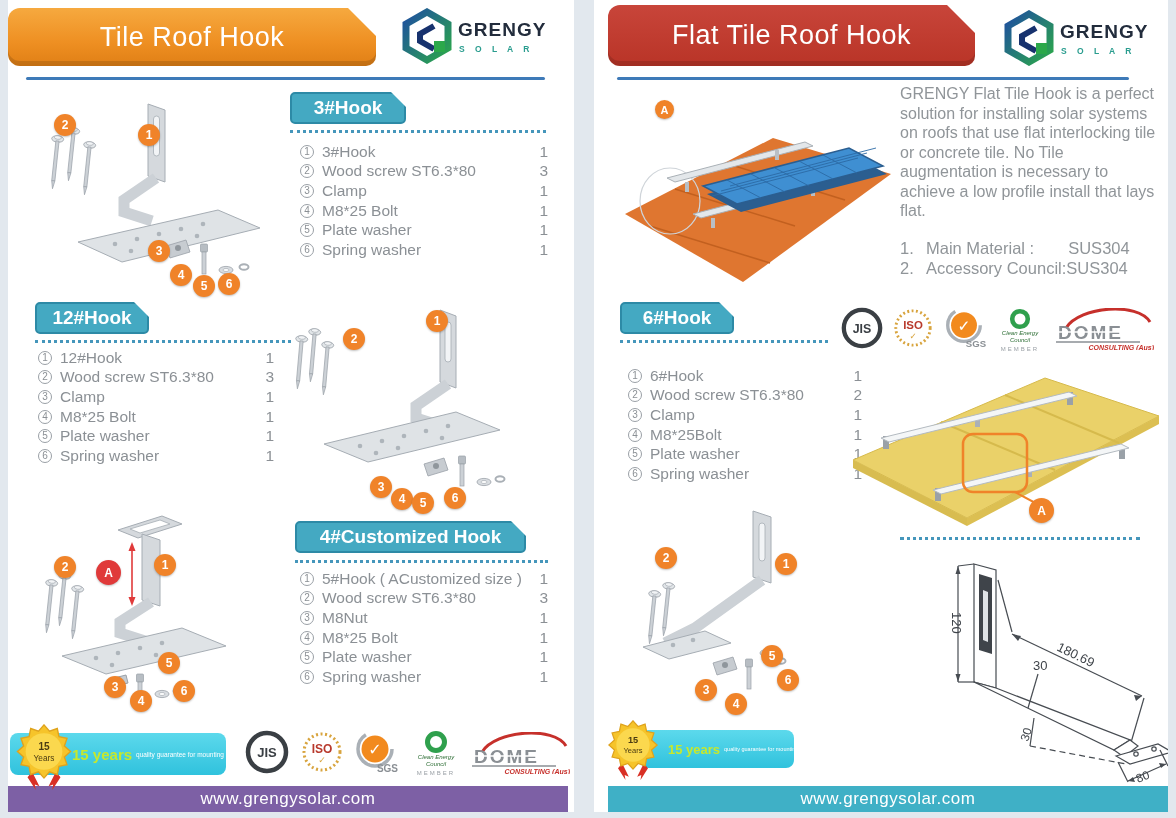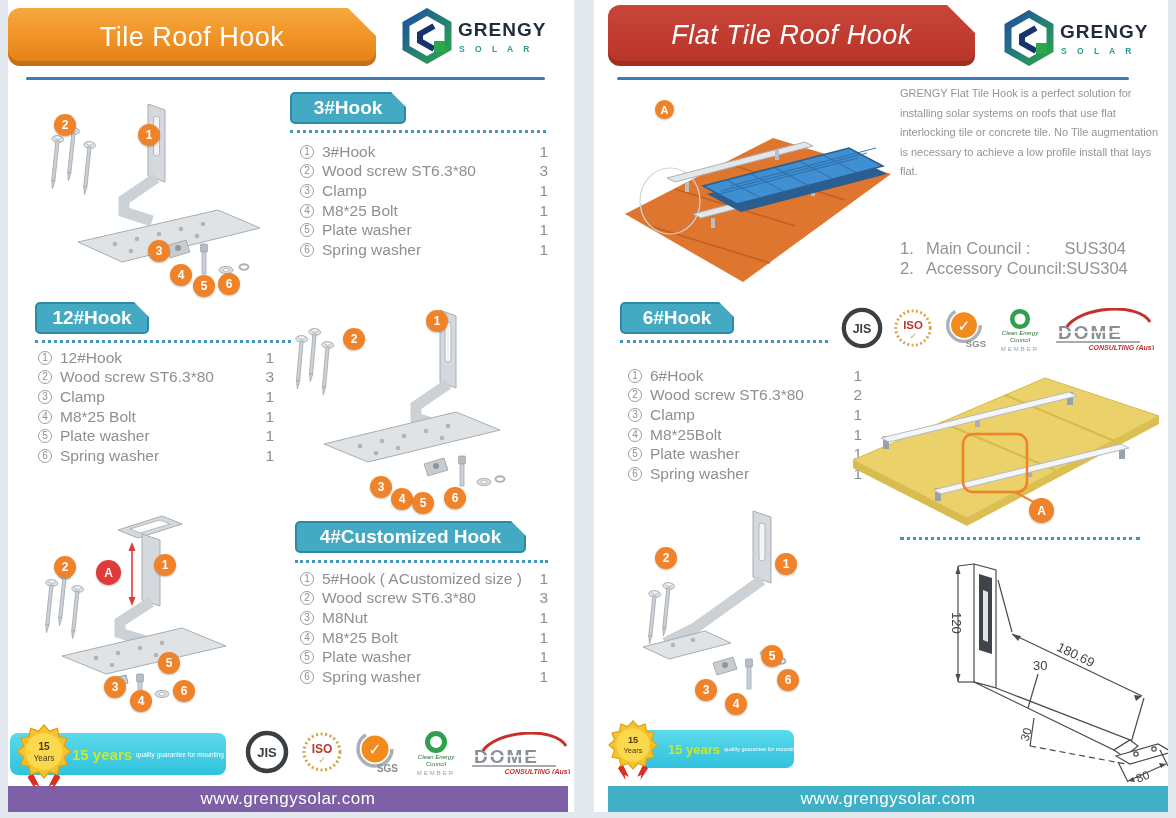--- a/index.html
+++ b/index.html
@@ -12,21 +12,21 @@
   .panel{position:absolute;top:0;height:812px;background:#fff;}
   #left-panel{left:8px;width:560px;}
   #right-panel{left:600px;width:568px;}
 
   .banner{position:absolute;color:#fff;font-size:27px;letter-spacing:.5px;
     display:flex;align-items:center;justify-content:center;
     border-radius:12px 4px 10px 12px;box-shadow:inset 0 -5px 0 rgba(0,0,0,.13);}
   .banner::after{content:"";position:absolute;top:0;right:0;width:0;height:0;
     border-top:28px solid #fff;border-left:28px solid transparent;}
   .banner.orange{background:linear-gradient(180deg,#f6a93f 0%,#ee8f22 60%,#e07f15 100%);align-items:center;}
-  .banner.red{background:linear-gradient(180deg,#c8453a 0%,#b93427 100%);font-style:italic;}
+  .banner.red{background:linear-gradient(180deg,#c8453a 0%,#b93427 100%);}
 
   .rule{position:absolute;height:3px;background:#3e7ab8;border-radius:2px;}
 
   .logo{position:absolute;}
 
   .hbadge{position:absolute;background:#44a9c2;border:2px solid #2d8aa6;
     color:#fff;font-size:19px;font-weight:bold;display:flex;align-items:center;
     justify-content:center;border-radius:5px 3px 5px 5px;box-sizing:border-box;}
   .hbadge::after{content:"";position:absolute;top:-2px;right:-2px;width:0;height:0;
     border-top:15px solid #fff;border-left:15px solid transparent;}
@@ -40,21 +40,21 @@
   .plabel{flex:1;white-space:nowrap;}
   .pqty{width:20px;text-align:right;}
 
   .illus{position:absolute;}
   .pm{position:absolute;width:22px;height:22px;background:#f08329;border-radius:50%;
     color:#fff;font-size:12px;font-weight:bold;display:flex;align-items:center;
     justify-content:center;box-shadow:0 1px 2px rgba(0,0,0,.25);z-index:5;}
   .pm.red{background:#e03a3a;width:25px;height:25px;}
   .pm.sm{width:19px;height:19px;font-size:11px;}
 
-  .desc{position:absolute;color:#909599;font-size:11px;line-height:19.5px;}
+  .desc{position:absolute;color:#909599;font-size:16px;line-height:19.5px;}
   .mats{position:absolute;color:#909599;font-size:16.5px;line-height:20px;}
   .mrow{display:flex;white-space:nowrap;}
   .mnum{width:26px;}
   .mval.gap{margin-left:34px;}
 
   .gbar{position:absolute;background:linear-gradient(180deg,#5cd9ec,#30c2dd);
     border-radius:8px;display:flex;align-items:center;z-index:1;}
   .gbar .hl{color:#c6e82e;font-weight:bold;font-size:15px;margin-right:4px;white-space:nowrap;}
   .gbar .gtx{color:#fff;font-size:6.5px;white-space:nowrap;}
   .starbadge{position:absolute;z-index:2;}
@@ -433,21 +433,21 @@
       <line x1="208" y1="69" x2="242" y2="87" stroke="#2b6aa5" stroke-width="0.9"></line>
     </svg>
     <div class="pm sm" style="left:40px;top:14px;">A</div>
   </div>
 
   <div class="desc" style="left:300px;top:84px;width:262px;">GRENGY Flat Tile Hook is a perfect solution for installing solar systems on roofs that use flat interlocking tile or concrete tile. No Tile augmentation is necessary to achieve a low profile install that lays flat.</div>
 
   <div class="mats" style="left:300px;top:238px;width:262px;">
     <div class="mrow">
       <span class="mnum">1.</span>
-      <span class="mlabel">Main Council :</span>
+      <span class="mlabel">Main Material :</span>
       <span class="mval gap">SUS304</span>
     </div>
     <div class="mrow">
       <span class="mnum">2.</span>
       <span class="mlabel">Accessory Council:</span>
       <span class="mval">SUS304</span>
     </div>
   </div>
 
   <div class="hbadge" style="left:20px;top:302px;width:114px;height:32px;">

